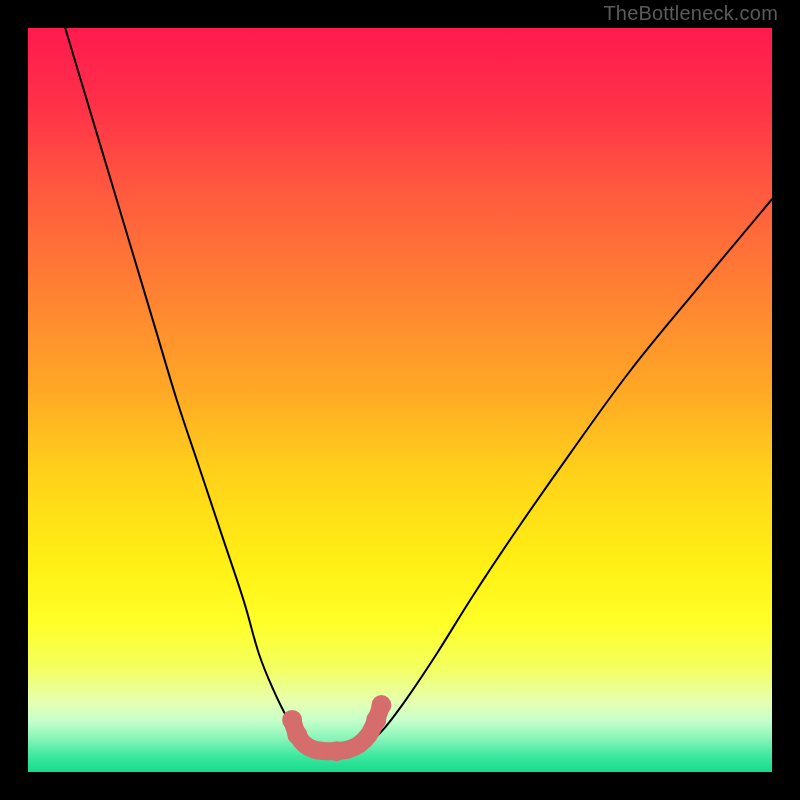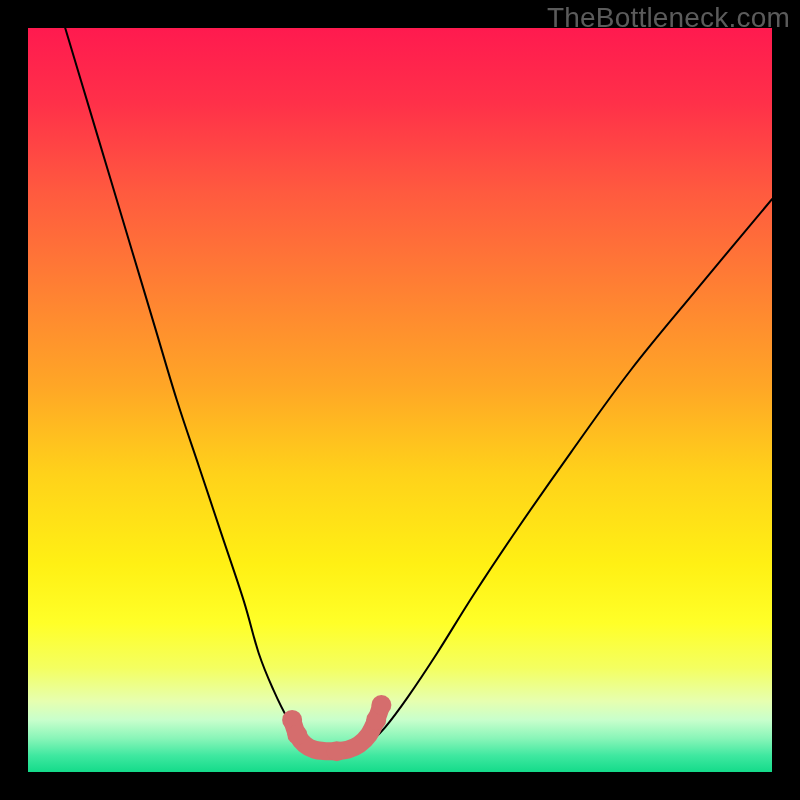--- a/index.html
+++ b/index.html
@@ -13,23 +13,23 @@
   .plot {
     position: absolute;
     left: 28px;
     top: 28px;
     width: 744px;
     height: 744px;
   }
   .watermark {
     position: absolute;
     top: 2px;
-    right: 10px;
+    right: 22px;
     font-family: Arial, Helvetica, sans-serif;
-    font-size: 28px;
+    font-size: 20px;
     font-weight: 500;
     letter-spacing: 0.2px;
     color: #5b5b5b;
     user-select: none;
   }
 </style>
 </head>
 <body>
 
 <div class="wrap">

